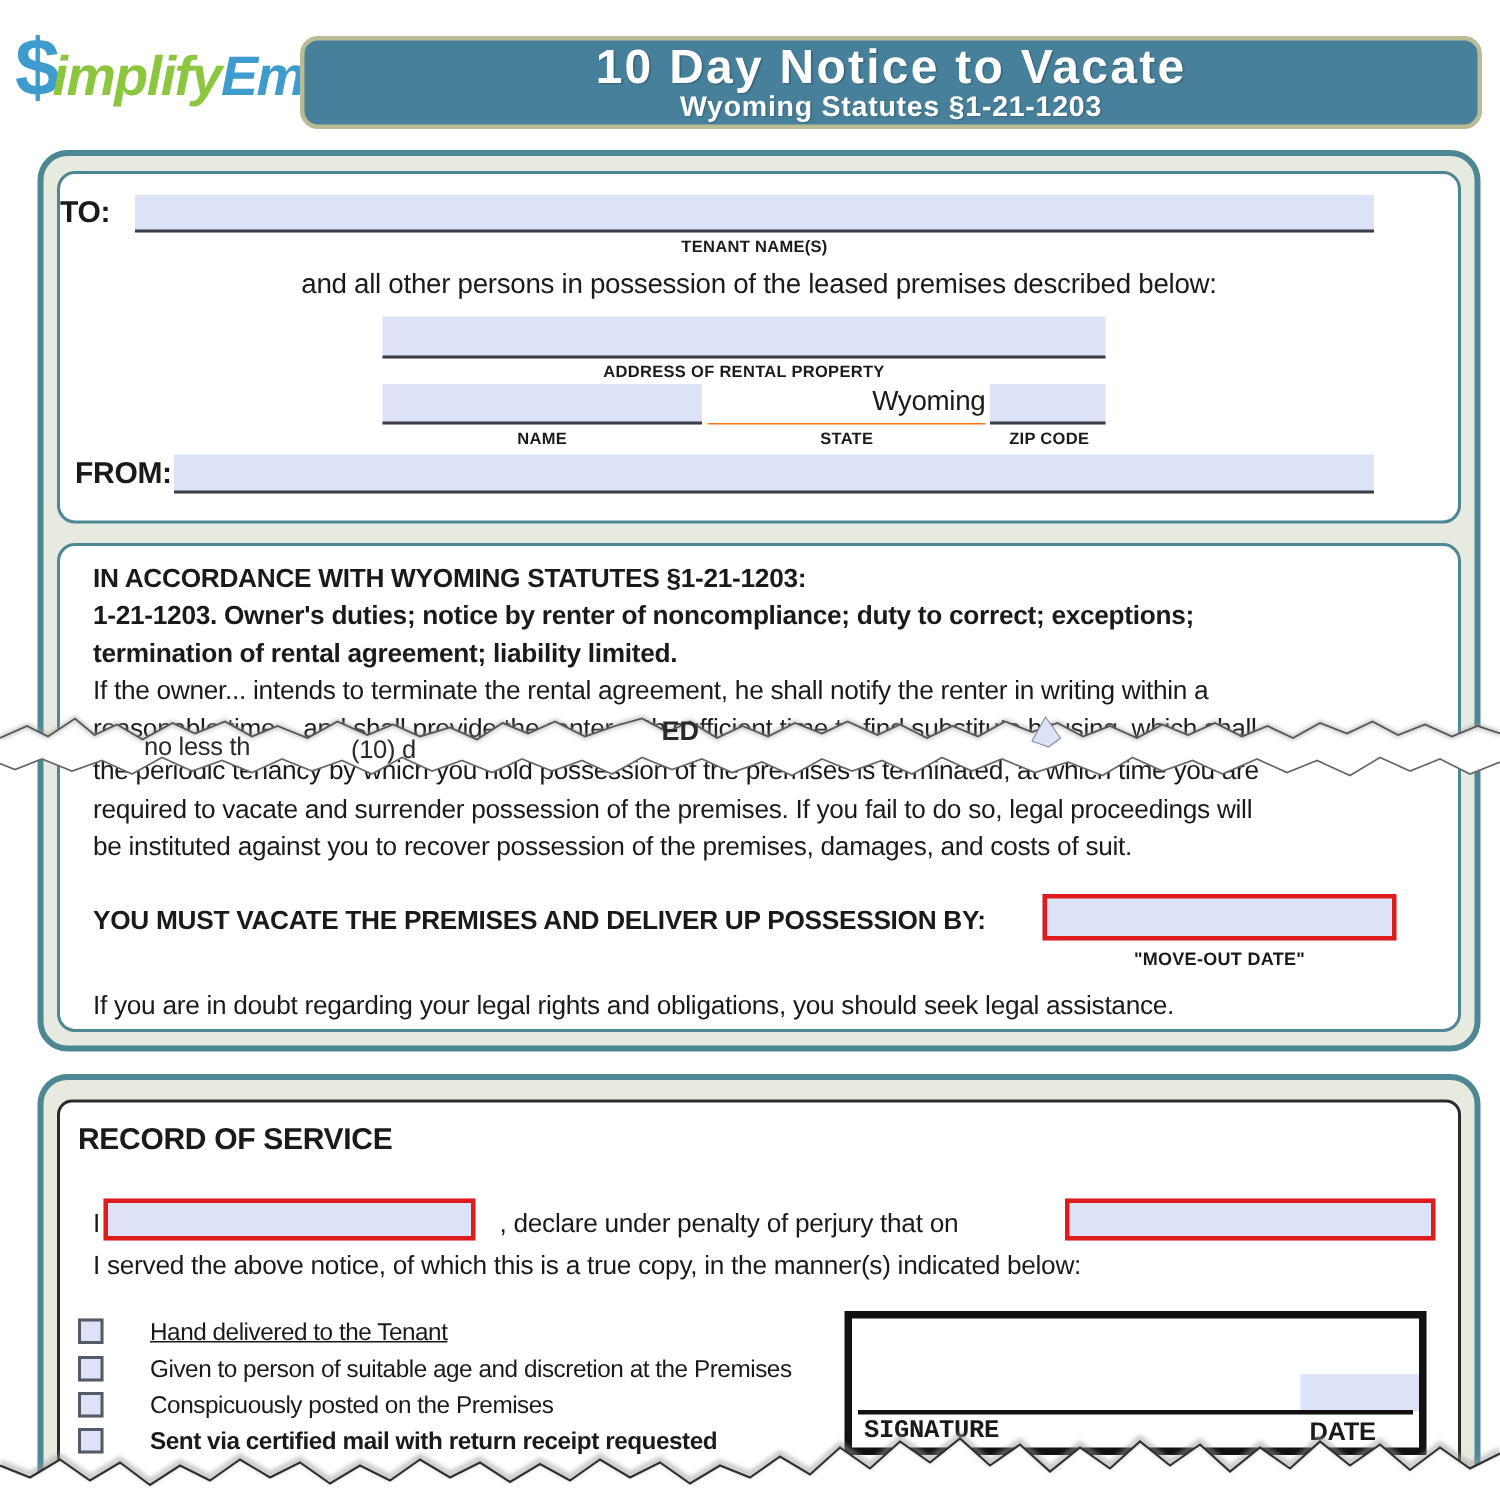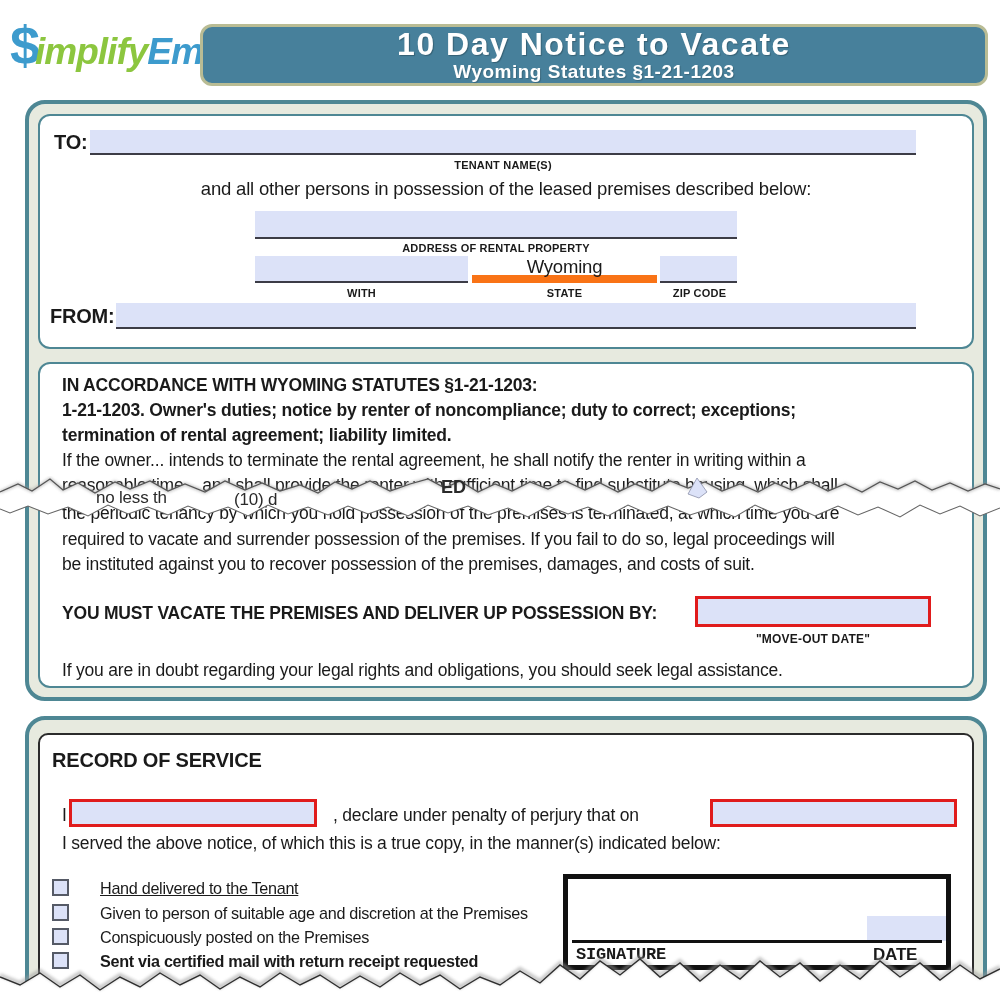--- a/index.html
+++ b/index.html
@@ -64,33 +64,33 @@
 
   <div class="abs titlebar">
     <div class="t1">10 Day Notice to Vacate</div>
     <div class="t2">Wyoming Statutes §1-21-1203</div>
   </div>
 
   <div class="abs panel" style="left:25px;top:100px;width:962px;height:601px;"></div>
 
   <div class="abs whitebox" style="left:38px;top:114px;width:936px;height:235px;"></div>
 
-  <div class="abs lbl" style="left:54px;top:131px;">TO:</div>
+  <div class="abs lbl" style="left:40px;top:131px;">TO:</div>
   <div class="abs fld" style="left:90px;top:130px;width:826px;height:25px;"></div>
   <div class="abs cap" style="left:90px;top:159px;width:826px;">TENANT NAME(S)</div>
   <div class="abs body-line ctr" style="left:40px;top:176px;width:932px;font-size:18.5px;">and all other persons in possession of the leased premises described below:</div>
 
   <div class="abs fld" style="left:255px;top:211px;width:482px;height:28px;"></div>
   <div class="abs cap" style="left:255px;top:242px;width:482px;">ADDRESS OF RENTAL PROPERTY</div>
 
   <div class="abs fld" style="left:255px;top:256px;width:213px;height:27px;"></div>
-  <div class="abs" style="left:472px;top:256px;width:185px;height:27px;border-bottom:8px solid #f97316;box-sizing:border-box;text-align:center;font-size:18.5px;letter-spacing:-0.2px;">Wyoming</div>
+  <div class="abs" style="left:472px;top:256px;width:185px;height:27px;border-bottom:1px solid #f97316;box-sizing:border-box;text-align:right;font-size:18.5px;letter-spacing:-0.2px;">Wyoming</div>
   <div class="abs fld" style="left:660px;top:256px;width:77px;height:27px;"></div>
 
-  <div class="abs cap" style="left:255px;top:287px;width:213px;">WITH</div>
+  <div class="abs cap" style="left:255px;top:287px;width:213px;">NAME</div>
   <div class="abs cap" style="left:472px;top:287px;width:185px;">STATE</div>
   <div class="abs cap" style="left:652px;top:287px;width:95px;">ZIP CODE</div>
 
   <div class="abs lbl" style="left:50px;top:305px;">FROM:</div>
   <div class="abs fld" style="left:116px;top:303px;width:800px;height:26px;"></div>
 
   <div class="abs whitebox" style="left:38px;top:362px;width:936px;height:326px;"></div>
 
   <div class="abs body-line b nowrap" style="left:52px;top:373px;">IN ACCORDANCE WITH WYOMING STATUTES §1-21-1203:</div>
   <div class="abs body-line b nowrap" style="left:52px;top:398px;">1-21-1203. Owner's duties; notice by renter of noncompliance; duty to correct; exceptions;</div>

